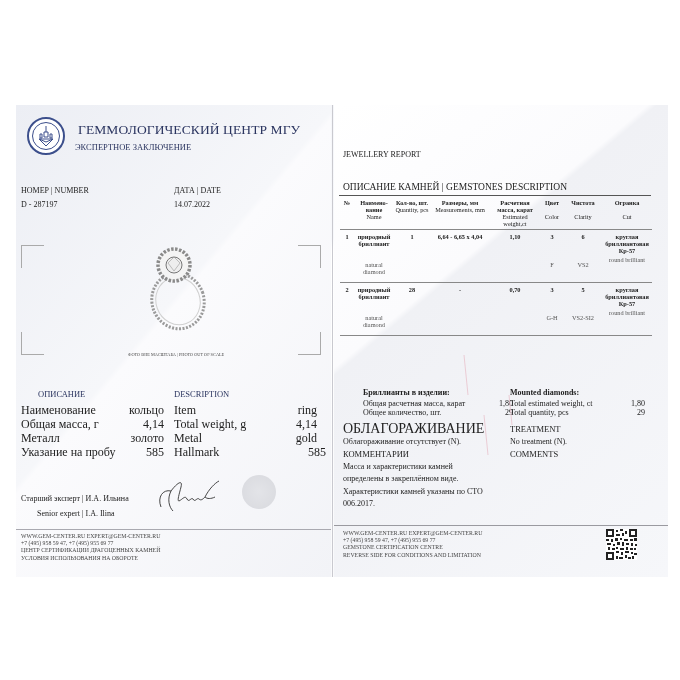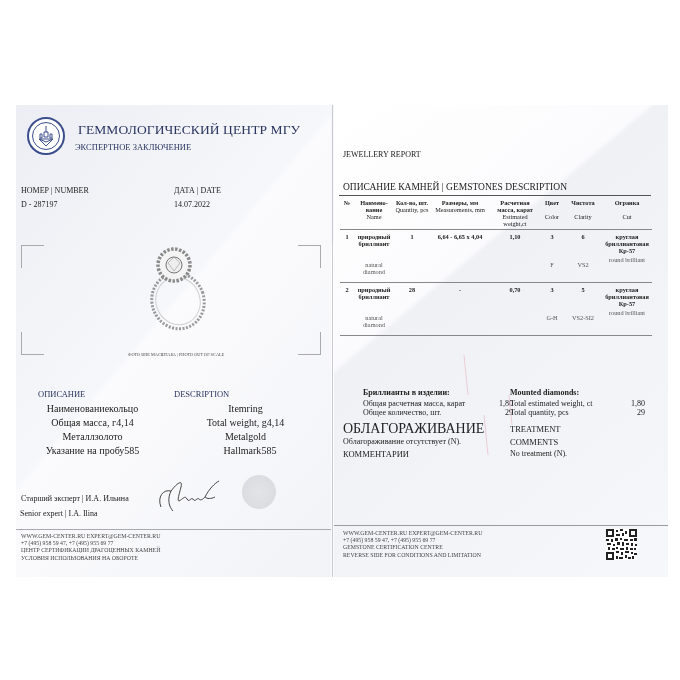--- a/index.html
+++ b/index.html
@@ -12,21 +12,21 @@
   .right { left:318px; width:334px; background:linear-gradient(140deg,#ffffff 0%,#fbfbfd 35%,#f0f1f5 36%,#f6f7fa 100%); }
   .divider { position:absolute; left:316px; top:0; width:1px; height:472px; background:#c9c9cf; }
   .abs { position:absolute; }
   .navy { color:#2b3560; }
   .logo { position:absolute; left:11px; top:12px; width:38px; height:38px; border-radius:50%;
     border:2px solid #3c4f8c; box-sizing:border-box; display:flex; align-items:center; justify-content:center; background:#fff; }
   .logo-inner { width:28px; height:28px; border-radius:50%; border:1px solid #3c4f8c; box-sizing:border-box; position:relative; }
   .title-ru { font-size:13.5px; letter-spacing:0.1px; }
   .sub { font-size:8.5px; }
   .lbl { font-size:8px; }
-  .row { position:absolute; font-size:10px; display:flex; justify-content:center; }
+  .row { position:absolute; font-size:12px; display:flex; justify-content:space-between; }
   .corner { position:absolute; width:22px; height:22px; border-color:#aaa; border-style:solid; border-width:0; }
   .ring { position:absolute; left:128px; top:140px; width:66px; height:88px; }
   .small { font-size:5.8px; line-height:7.2px; color:#444; }
   table.gems { position:absolute; left:6px; top:93px; width:312px; border-collapse:collapse; font-size:6.3px; line-height:7px; }
   table.gems th { font-weight:normal; vertical-align:top; text-align:center; padding:1px 1px 2px; }
   table.gems td { vertical-align:top; text-align:center; padding:1px; }
   .sep td { border-top:1px solid #888; padding:0; height:0; }
   .b { font-weight:bold; }
 </style>
 </head>
@@ -96,21 +96,21 @@
     <div class="row" style="left:158px;top:326px;width:143px;">
       <span>Metal</span>
       <span>gold</span>
     </div>
     <div class="row" style="left:158px;top:340px;width:152px;">
       <span>Hallmark</span>
       <span>585</span>
     </div>
 
     <div class="abs lbl" style="left:5px;top:389px;">Старший эксперт | И.А. Ильина</div>
-    <div class="abs lbl" style="left:4px;top:404px;">Senior expert | I.A. Ilina</div>
+    <div class="abs lbl" style="left:21px;top:404px;">Senior expert | I.A. Ilina</div>
 
     <svg class="abs" style="left:133px;top:372px;" width="80" height="40" viewBox="0 0 80 40">
       <path d="M12 30 C8 20 14 12 22 14 C18 22 20 30 24 34 M22 14 C28 6 34 2 32 10 C30 18 28 24 30 24 C34 22 36 18 38 22 C40 26 42 20 44 22 C46 26 48 20 50 22 C52 24 54 22 56 20 C60 12 66 6 70 4 M56 20 C58 22 62 22 66 20" stroke="#333" stroke-width="0.9" fill="none"></path>
     </svg>
     <div class="abs" style="left:226px;top:370px;width:34px;height:34px;border-radius:50%;background:radial-gradient(circle,#e3e4e8 0%,#d8d9de 100%);"></div>
 
     <div class="abs" style="left:0;top:424px;width:315px;height:1px;background:#a9a9b0;"></div>
     <div class="abs small" style="left:5px;top:428px;">
       <div>WWW.GEM-CENTER.RU EXPERT@GEM-CENTER.RU</div>
       <div>+7 (495) 958 59 47, +7 (495) 955 69 77</div>
@@ -245,25 +245,26 @@
       <div style="display:flex;justify-content:space-between;">
           <span>Total quantity, pcs</span>
           <span>29</span>
         </div>
     </div>
 
     <div class="abs" style="left:9px;top:318px;width:160px;font-size:8px;line-height:12.5px;">
       <div style="font-size:14px">ОБЛАГОРАЖИВАНИЕ</div>
       <div>Облагораживание отсутствует (N).</div>
       <div style="font-size:8.5px">КОММЕНТАРИИ</div>
+      <div style="width:150px">Масса и характеристики камней определены в закреплённом виде. Характеристики камней указаны по СТО 006.2017.</div>
     </div>
     <div class="abs" style="left:176px;top:318px;width:150px;font-size:8px;line-height:12.5px;">
       <div style="font-size:8.5px">TREATMENT</div>
+      <div>No treatment (N).</div>
       <div style="font-size:8.5px">COMMENTS</div>
-      <div>No treatment (N).</div>
     </div>
 
     <div class="abs" style="left:0;top:420px;width:334px;height:1px;background:#9a9aa0;"></div>
     <div class="abs small" style="left:9px;top:425px;">
       <div>WWW.GEM-CENTER.RU EXPERT@GEM-CENTER.RU</div>
       <div>+7 (495) 958 59 47, +7 (495) 955 69 77</div>
       <div>GEMSTONE CERTIFICATION CENTRE</div>
       <div>REVERSE SIDE FOR CONDITIONS AND LIMITATION</div>
     </div>
     <svg class="abs" style="left:272px;top:424px;" width="31" height="31" viewBox="0 0 31 31">

